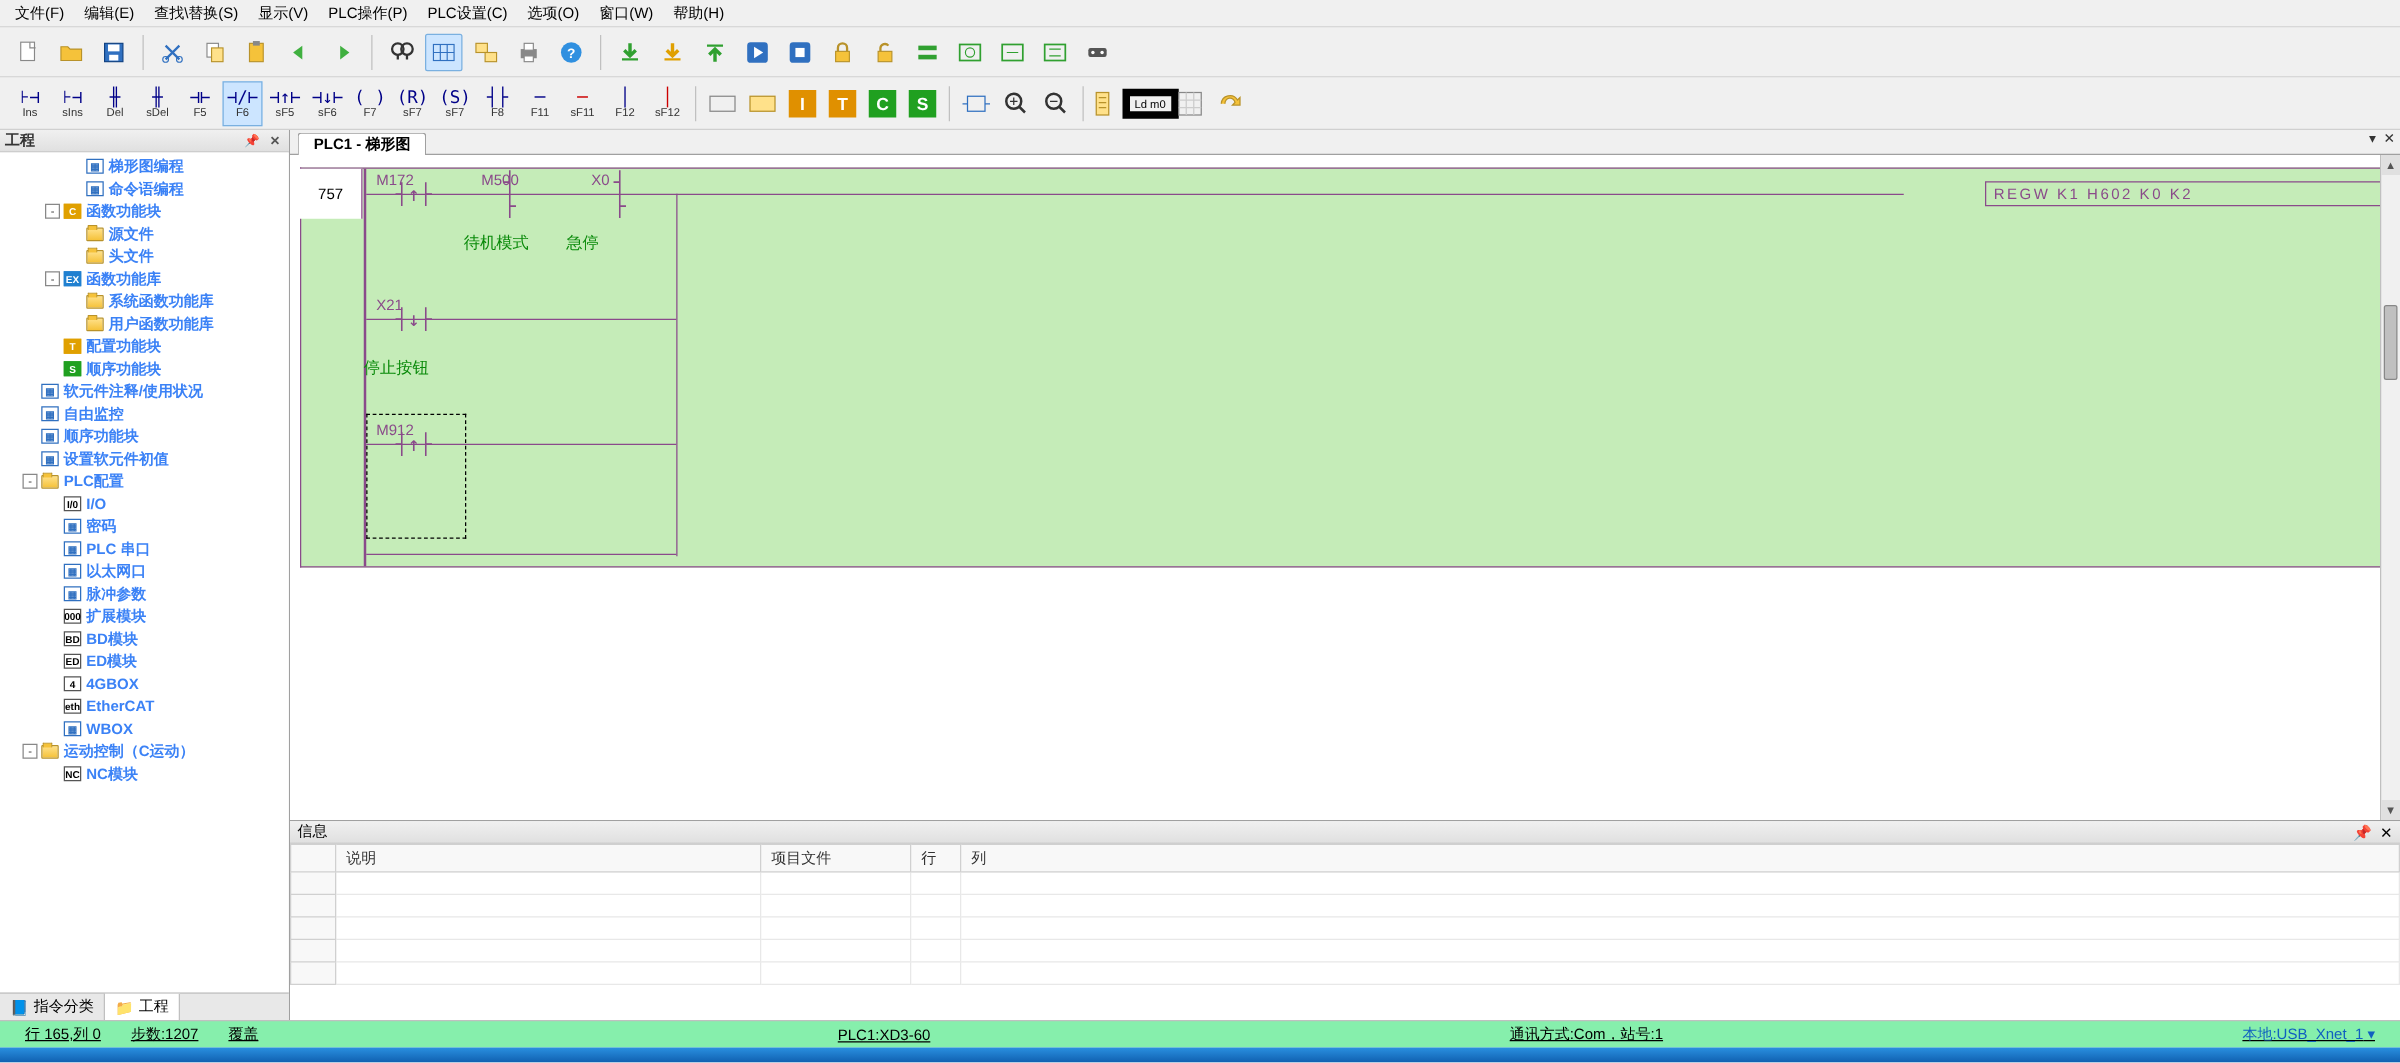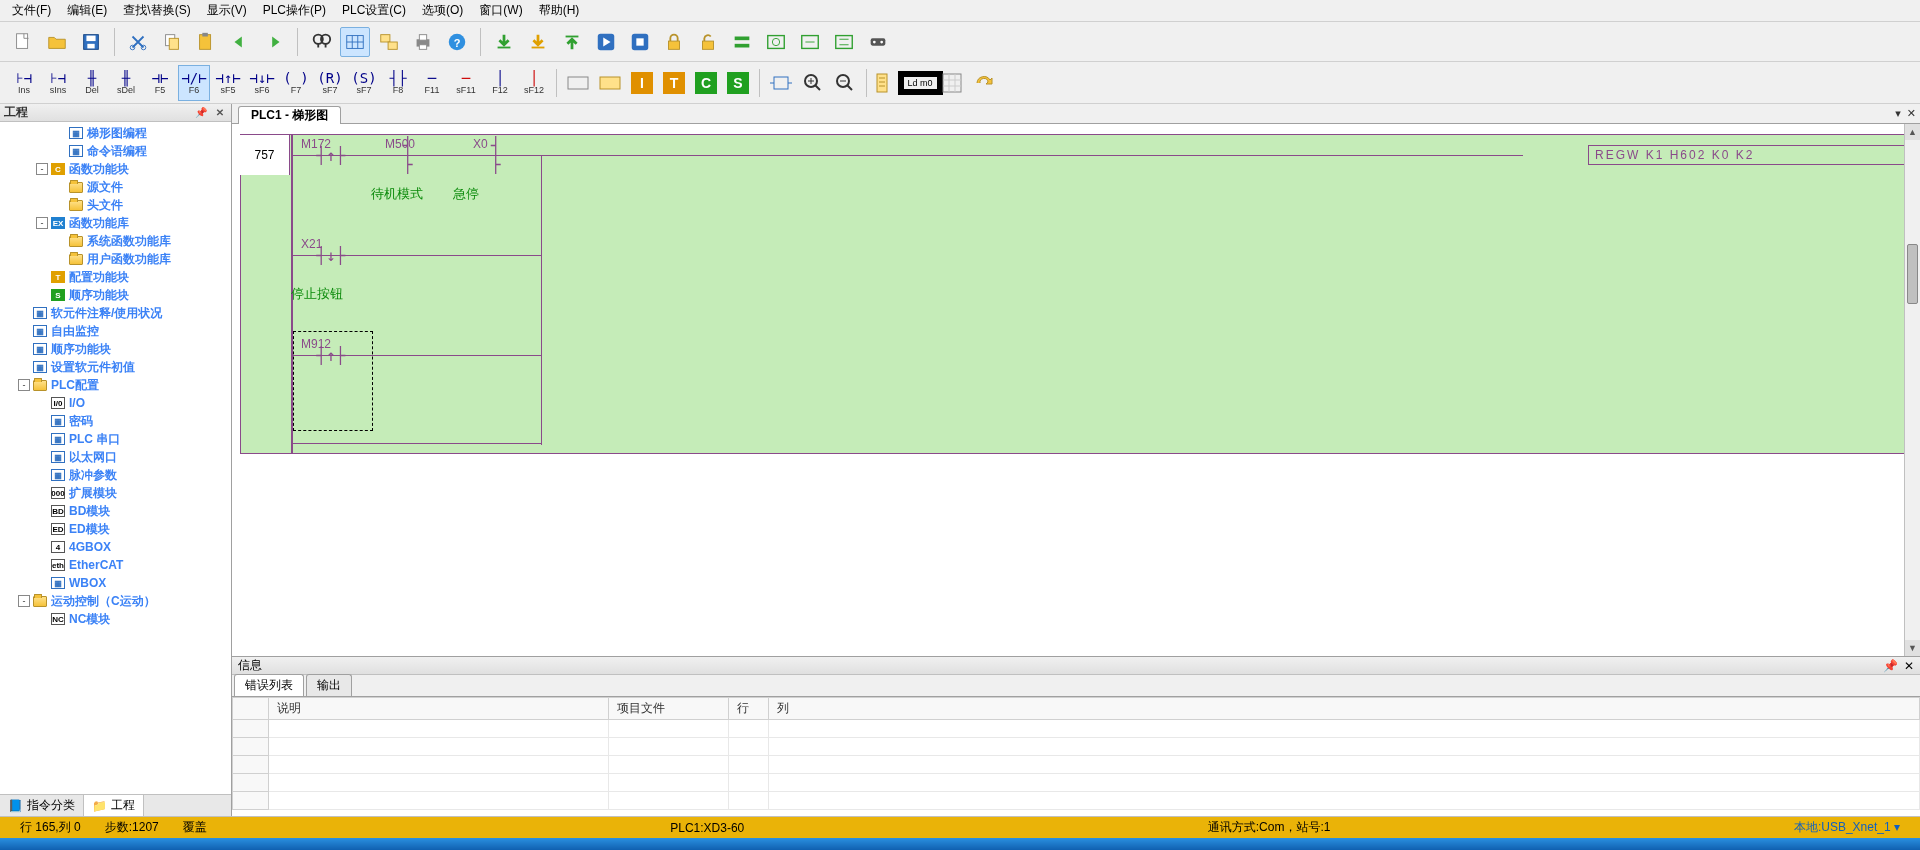--- a/index.html
+++ b/index.html
@@ -37,21 +37,21 @@
 .tree-toggle { width: 12px; height: 12px; border: 1px solid #888; display: inline-flex; align-items: center; justify-content: center; font-size: 9px; line-height: 9px; margin-right: 2px; background: #fff; color: #333; }
 .tree-toggle.none { border: none; background: transparent; }
 .tree-icon { width: 16px; height: 14px; display: inline-flex; align-items: center; justify-content: center; margin-right: 3px; }
 .tree-label { color: #3b82f6; font-weight: bold; }
 .panel-tabs { height: 22px; background: #e8e8e8; border-top: 1px solid #c0c0c0; display: flex; align-items: stretch; }
 .panel-tab { padding: 2px 8px; border-right: 1px solid #c0c0c0; display: flex; align-items: center; cursor: pointer; gap: 4px; }
 .panel-tab.active { background: #fff; }
 
 
 .center { flex: 1; display: flex; flex-direction: column; background: #a0a0a0; }
-.doc-tabs { height: 20px; background: #f0f0f0; display: flex; align-items: center; border-bottom: 1px solid #a0a0a0; }
+.doc-tabs { height: 20px; background: #f0f0f0; display: flex; align-items: flex-start; border-bottom: 1px solid #a0a0a0; }
 .doc-tab { padding: 0 12px; background: #fff; border: 1px solid #a0a0a0; border-bottom: none; display: flex; align-items: center; font-weight: bold; color: #000; margin-left: 6px; margin-top: 2px; border-radius: 3px 3px 0 0; }
 .doc-tab-spacer { flex: 1; }
 .doc-tab-ctrls { display: flex; align-items: center; padding: 0 4px; gap: 6px; }
 .doc-tab-ctrls span { cursor: pointer; color: #333; font-size: 11px; }
 
 
 .ladder-wrap { flex: 1; background: #fff; overflow: auto; position: relative; }
 .ladder { position: relative; background: #c5ecb8; margin: 10px 0 0 8px; width: calc(100% - 16px); height: 320px; border: 1px solid #8a4a8a; border-right: none; }
 .rung-no { position: absolute; left: -1px; top: 0; width: 50px; height: 40px; background: #fff; color: #000; display: flex; align-items: center; justify-content: center; font-size: 12px; border-right: 1px solid #8a4a8a; }
 .rail-left { position: absolute; left: 50px; top: 0; bottom: 0; width: 2px; background: #8a4a8a; }
@@ -73,21 +73,21 @@
 .info-tab { padding: 2px 10px; border: 1px solid #a0a0a0; border-bottom: none; background: #e8e8e8; margin-right: 2px; cursor: pointer; border-radius: 3px 3px 0 0; }
 .info-tab.active { background: #fff; }
 .info-grid { flex: 1; overflow: auto; }
 .info-grid table { width: 100%; border-collapse: collapse; }
 .info-grid th { text-align: left; padding: 2px 8px; border: 1px solid #d0d0d0; background: #f8f8f8; font-weight: normal; color: #333; height: 20px; }
 .info-grid th.idx { width: 36px; }
 .info-grid td.idx { width: 36px; border: 1px solid #d0d0d0; background: #f8f8f8; height: 18px; }
 .info-grid td { border: 1px solid #e8e8e8; height: 18px; }
 
 
-.statusbar { height: 22px; background: #eab308; border-top: 1px solid #c0c0c0; display: flex; align-items: center; padding: 0 8px; color: #000; }
+.statusbar { height: 22px; background: #86efac; border-top: 1px solid #c0c0c0; display: flex; align-items: center; padding: 0 8px; color: #000; text-decoration: underline; }
 .statusbar .cell { padding: 0 12px; }
 .statusbar .spacer { flex: 1; }
 .statusbar .link { color: #1060c0; }
 
 
 .taskbar { height: 12px; background: linear-gradient(#2a90e0, #1060b0); }
 
 
 .ic { width: 22px; height: 22px; display: block; }
 
@@ -702,24 +702,20 @@
       </div>
     </div>
 
     <div class="info-panel">
       <div class="info-header">
         <span>信息</span>
         <span class="ctrls" style="display:flex;gap:6px">
           <span class="ctrl">📌</span>
           <span class="ctrl">✕</span>
         </span>
-      </div>
-      <div class="info-tabs">
-        <div class="info-tab active">错误列表</div>
-        <div class="info-tab">输出</div>
       </div>
       <div class="info-grid">
         <table>
           <thead>
               <tr>
             <th class="idx"></th>
             <th style="width:340px">说明</th>
             <th style="width:120px">项目文件</th>
             <th style="width:40px">行</th>
             <th>列</th>

